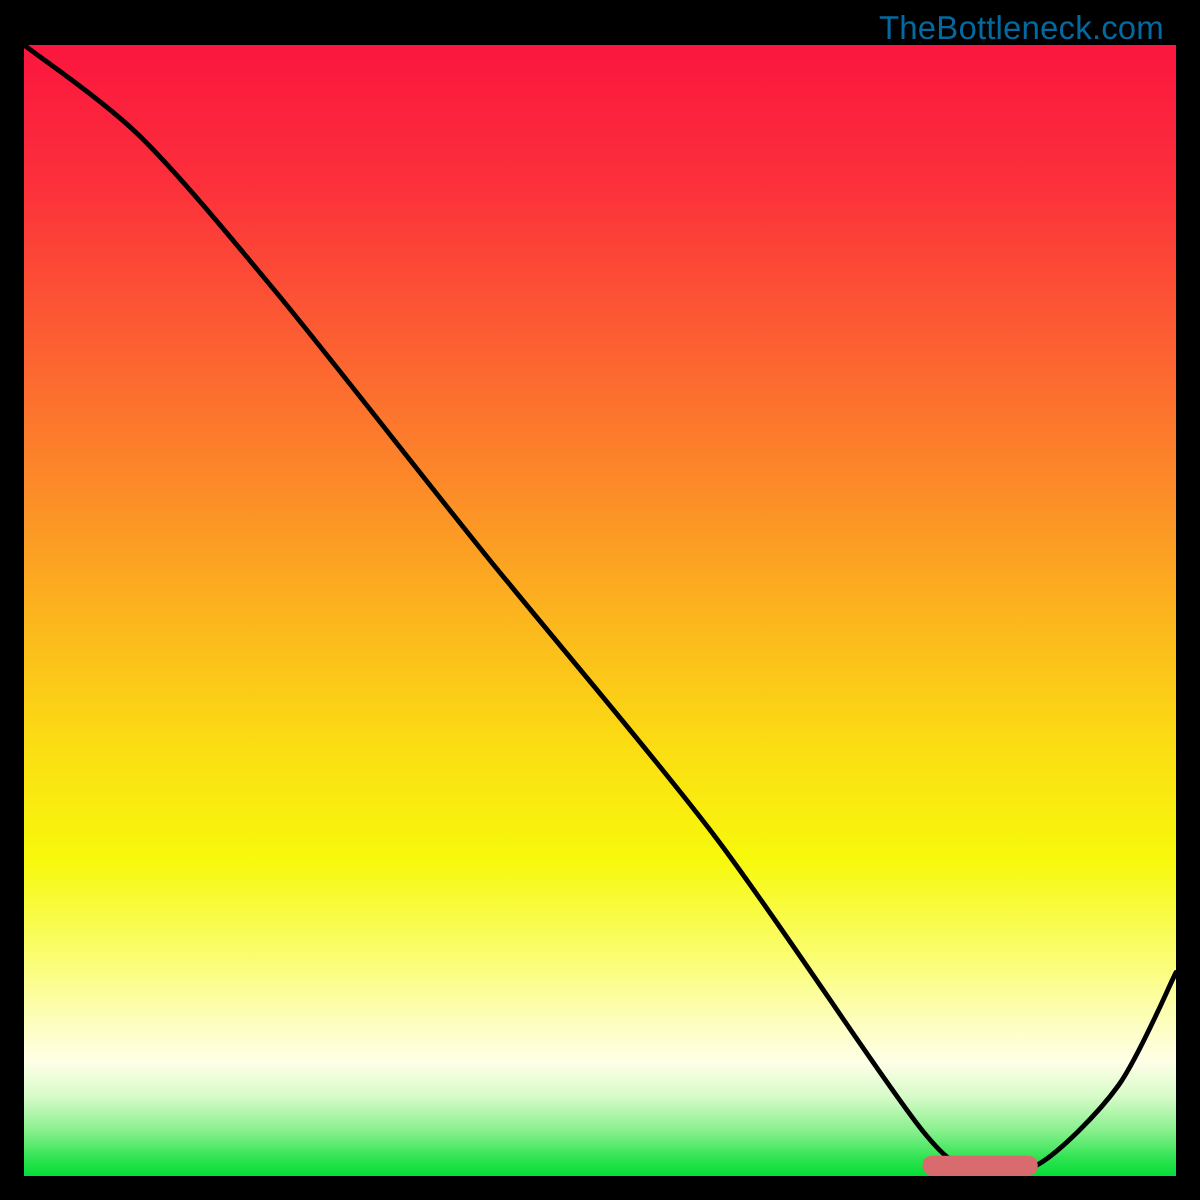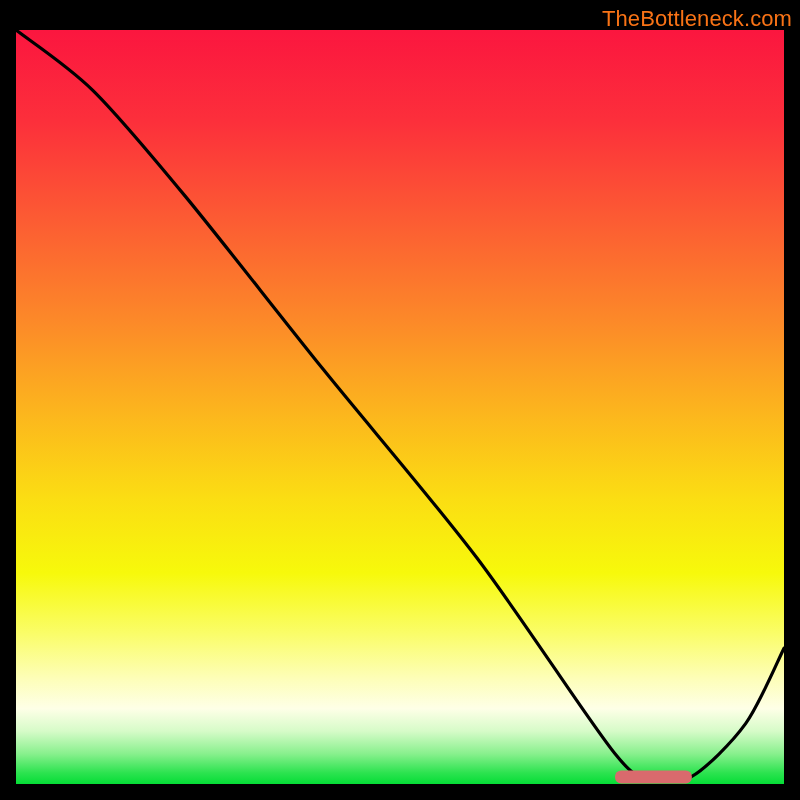--- a/index.html
+++ b/index.html
@@ -30,22 +30,22 @@
     position: absolute;
     left: 0;
     top: 0;
     width: 768px;
     height: 754px;
     pointer-events: none;
   }
   .watermark {
     position: absolute;
     top: 6px;
-    right: 8px;
-    color: #f97316;
+    right: 24px;
+    color: #0369a1;
     font-size: 22px;
     font-weight: 500;
     letter-spacing: 0.1px;
   }
   .left-border {
     position: absolute;
     left: 0;
     top: 0;
     width: 16px;
     height: 800px;

